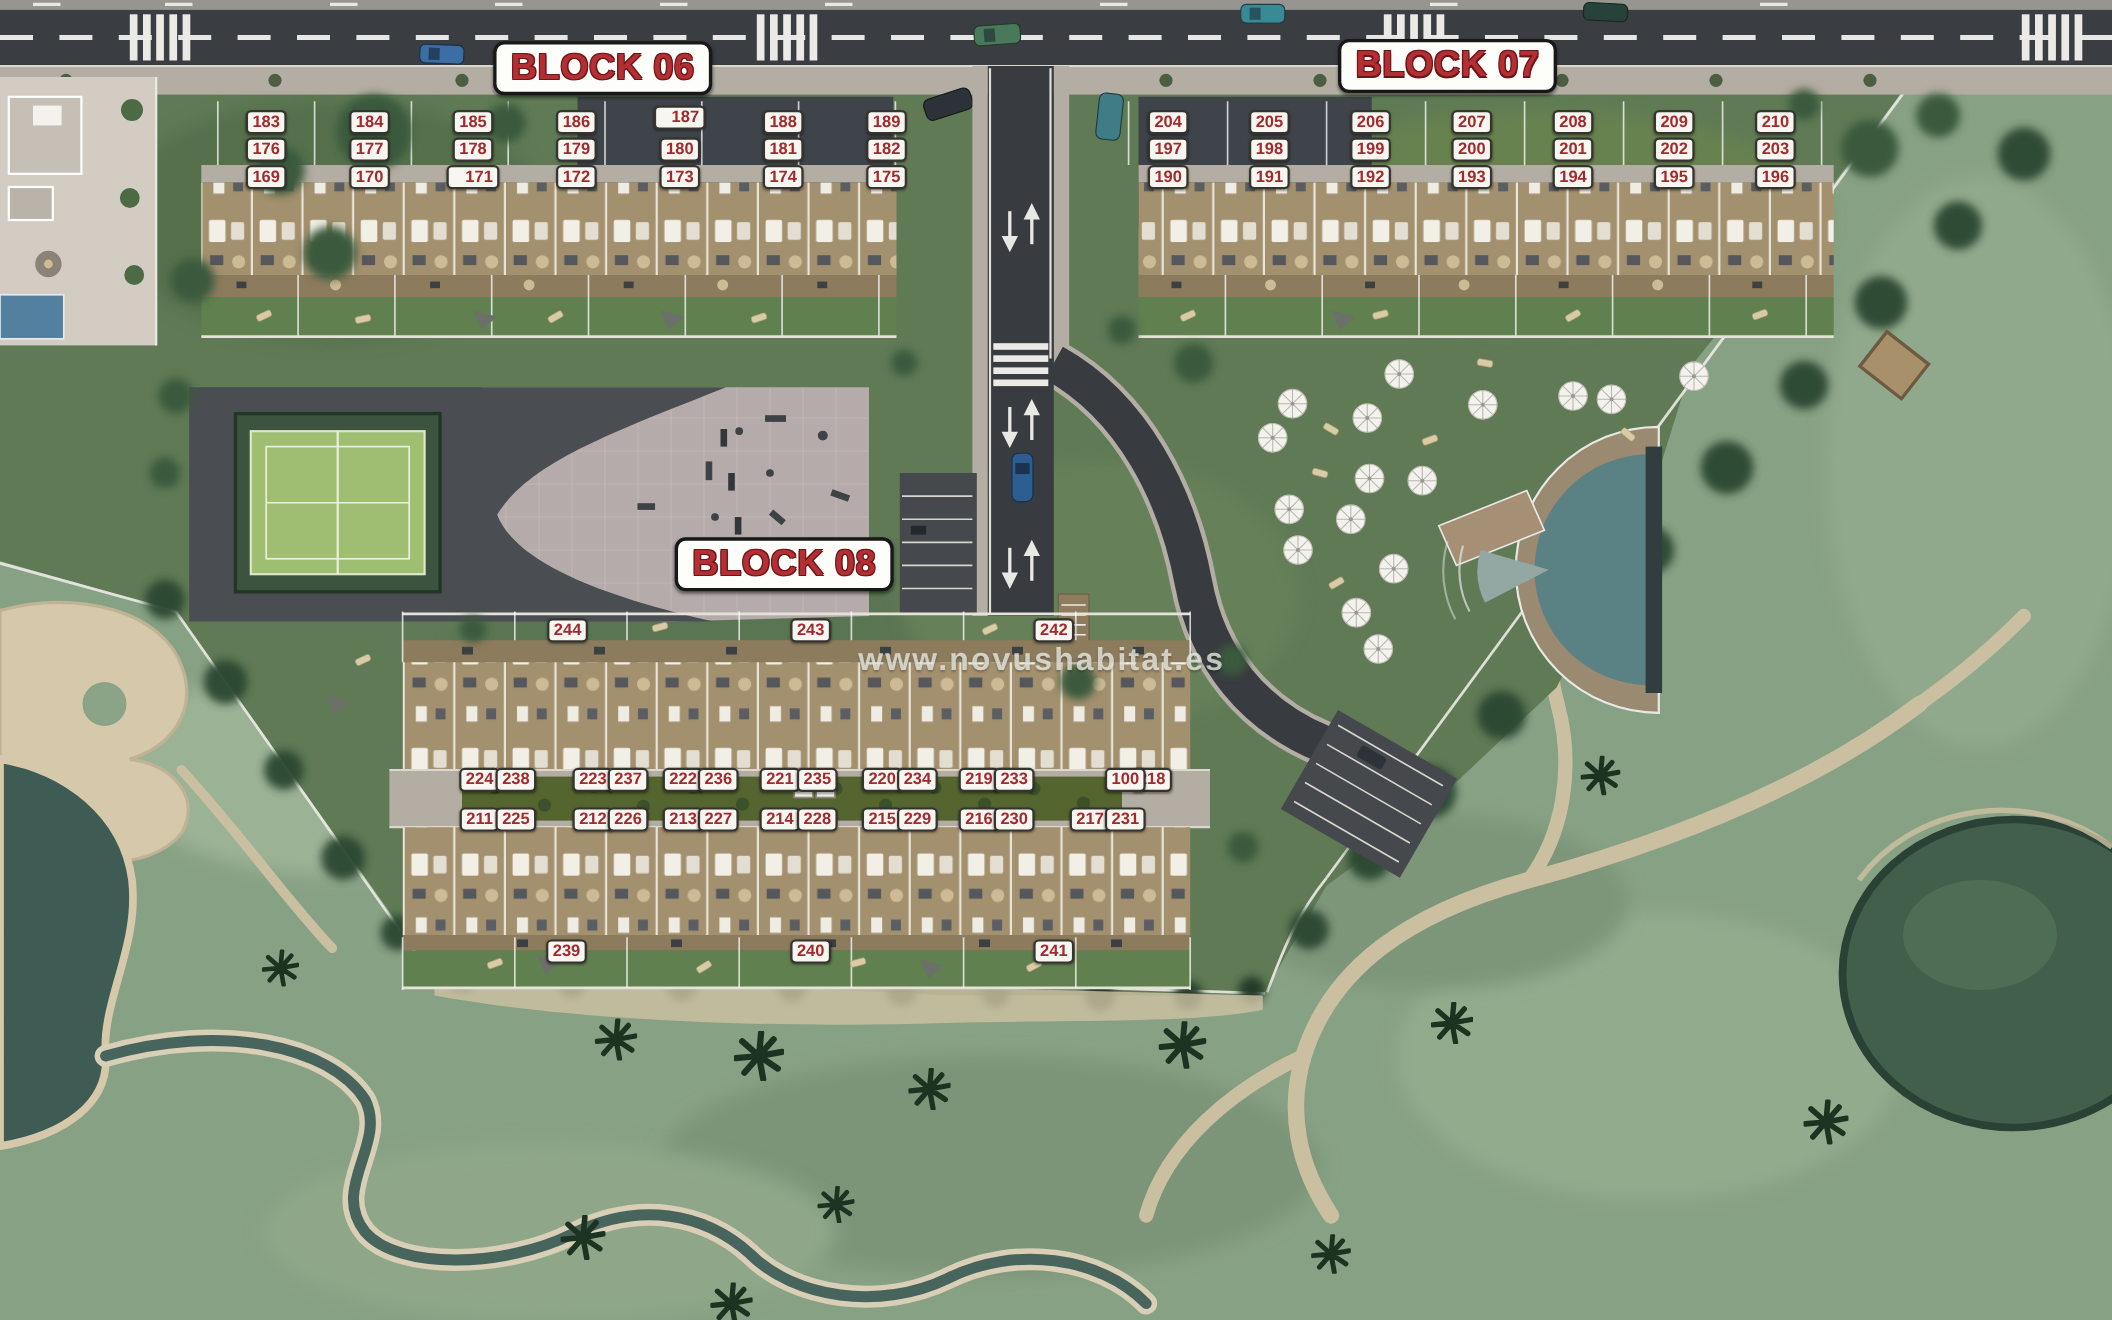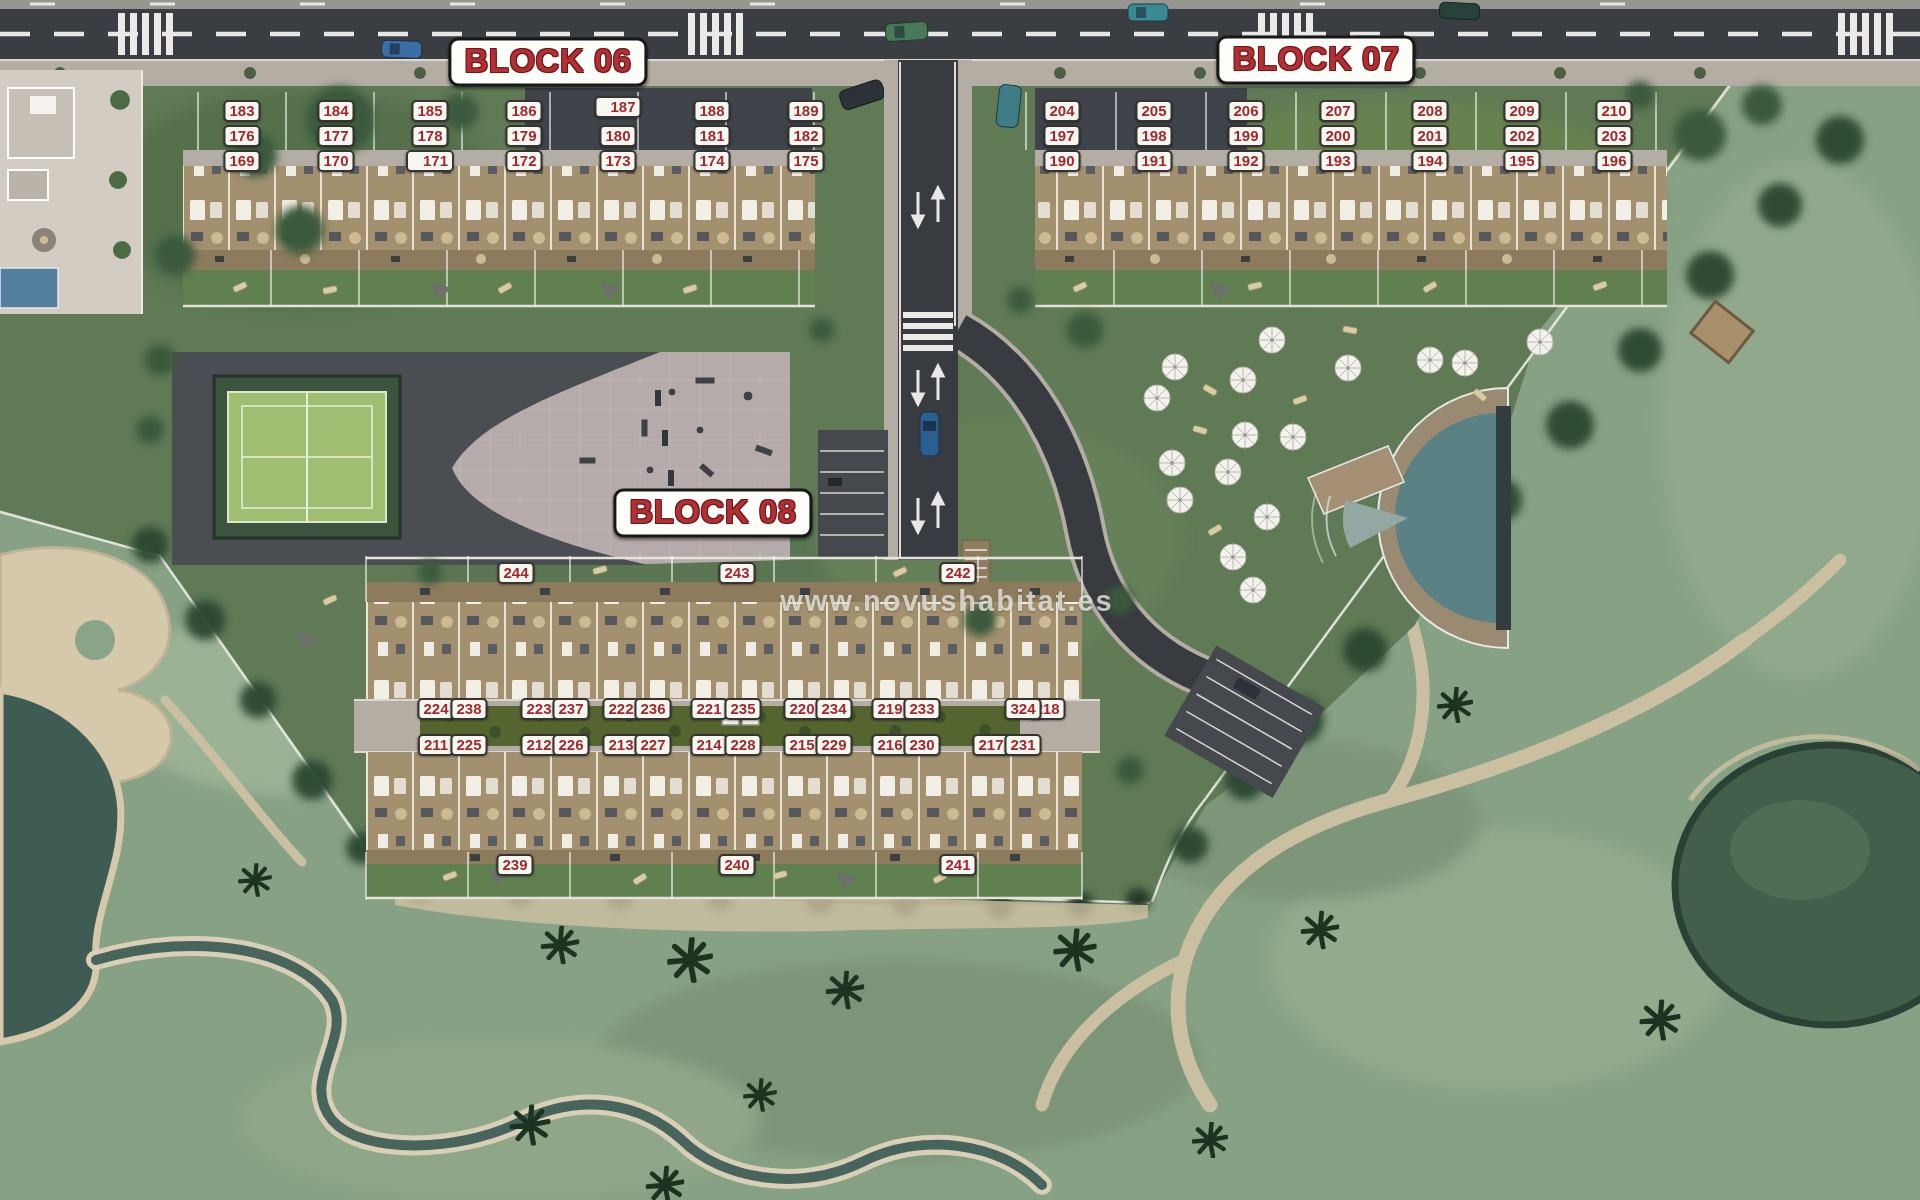--- a/index.html
+++ b/index.html
@@ -580,21 +580,21 @@
       <div class="badge" style="left: 571px; top: 709px;">237</div>
       <div class="badge" style="left: 621px; top: 709px;">222</div>
       <div class="badge" style="left: 653px; top: 709px;">236</div>
       <div class="badge" style="left: 709px; top: 709px;">221</div>
       <div class="badge" style="left: 743px; top: 709px;">235</div>
       <div class="badge" style="left: 802px; top: 709px;">220</div>
       <div class="badge" style="left: 834px; top: 709px;">234</div>
       <div class="badge" style="left: 890px; top: 709px;">219</div>
       <div class="badge" style="left: 922px; top: 709px;">233</div>
       <div class="badge" style="left: 1047px; top: 709px;">218</div>
-      <div class="badge" style="left: 1023px; top: 709px;">324</div>
+      <div class="badge" style="left: 1023px; top: 709px;">100</div>
       <div class="badge" style="left: 436px; top: 745px;">211</div>
       <div class="badge" style="left: 469px; top: 745px;">225</div>
       <div class="badge" style="left: 539px; top: 745px;">212</div>
       <div class="badge" style="left: 571px; top: 745px;">226</div>
       <div class="badge" style="left: 621px; top: 745px;">213</div>
       <div class="badge" style="left: 653px; top: 745px;">227</div>
       <div class="badge" style="left: 709px; top: 745px;">214</div>
       <div class="badge" style="left: 743px; top: 745px;">228</div>
       <div class="badge" style="left: 802px; top: 745px;">215</div>
       <div class="badge" style="left: 834px; top: 745px;">229</div>

